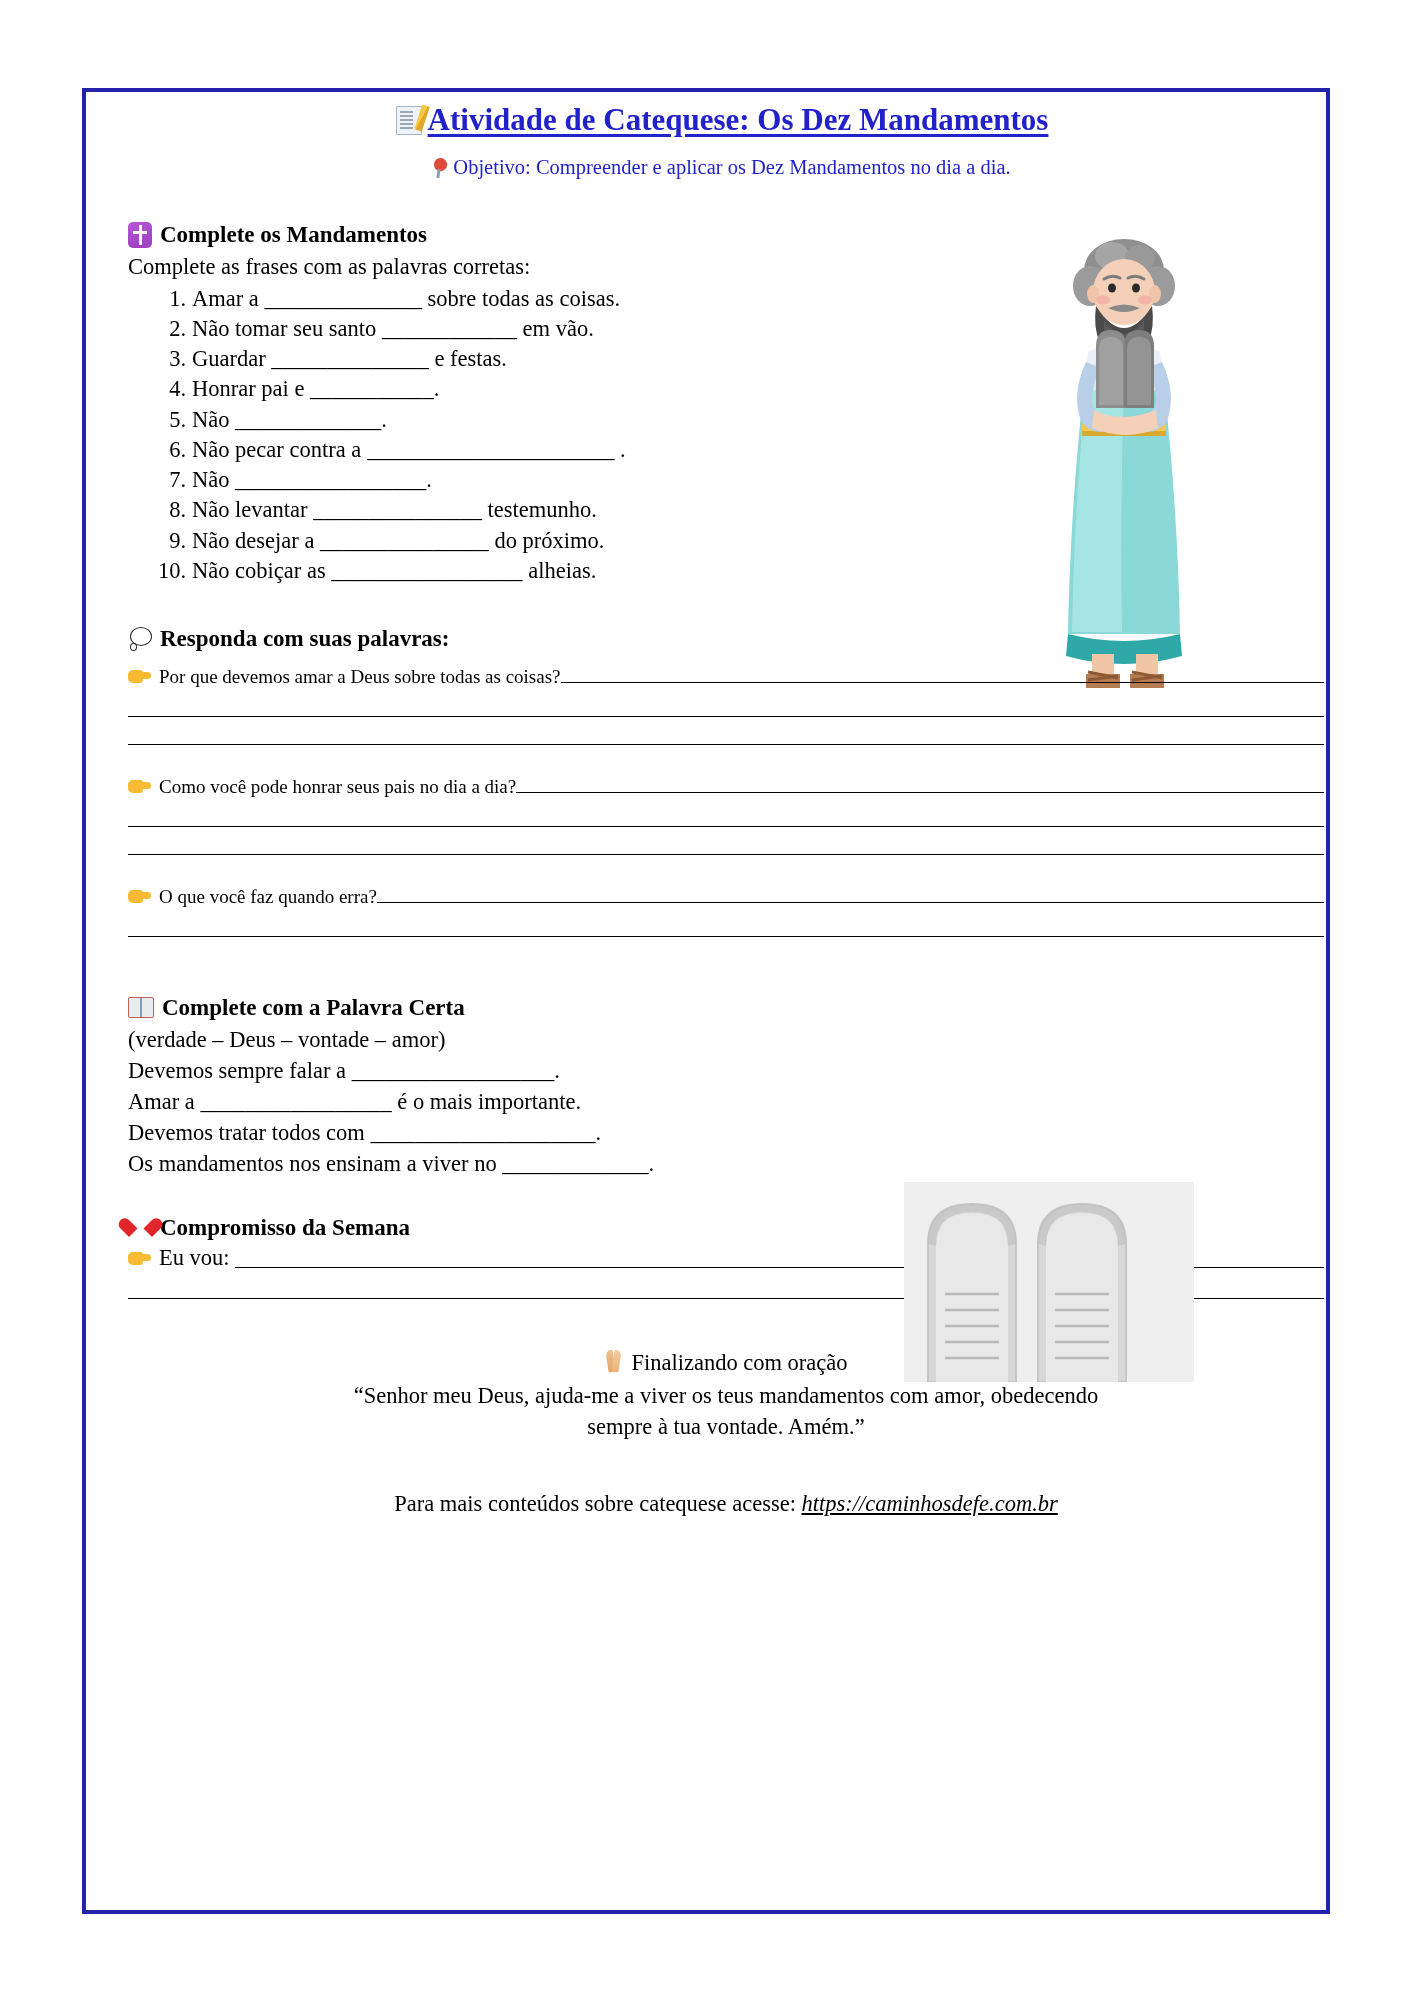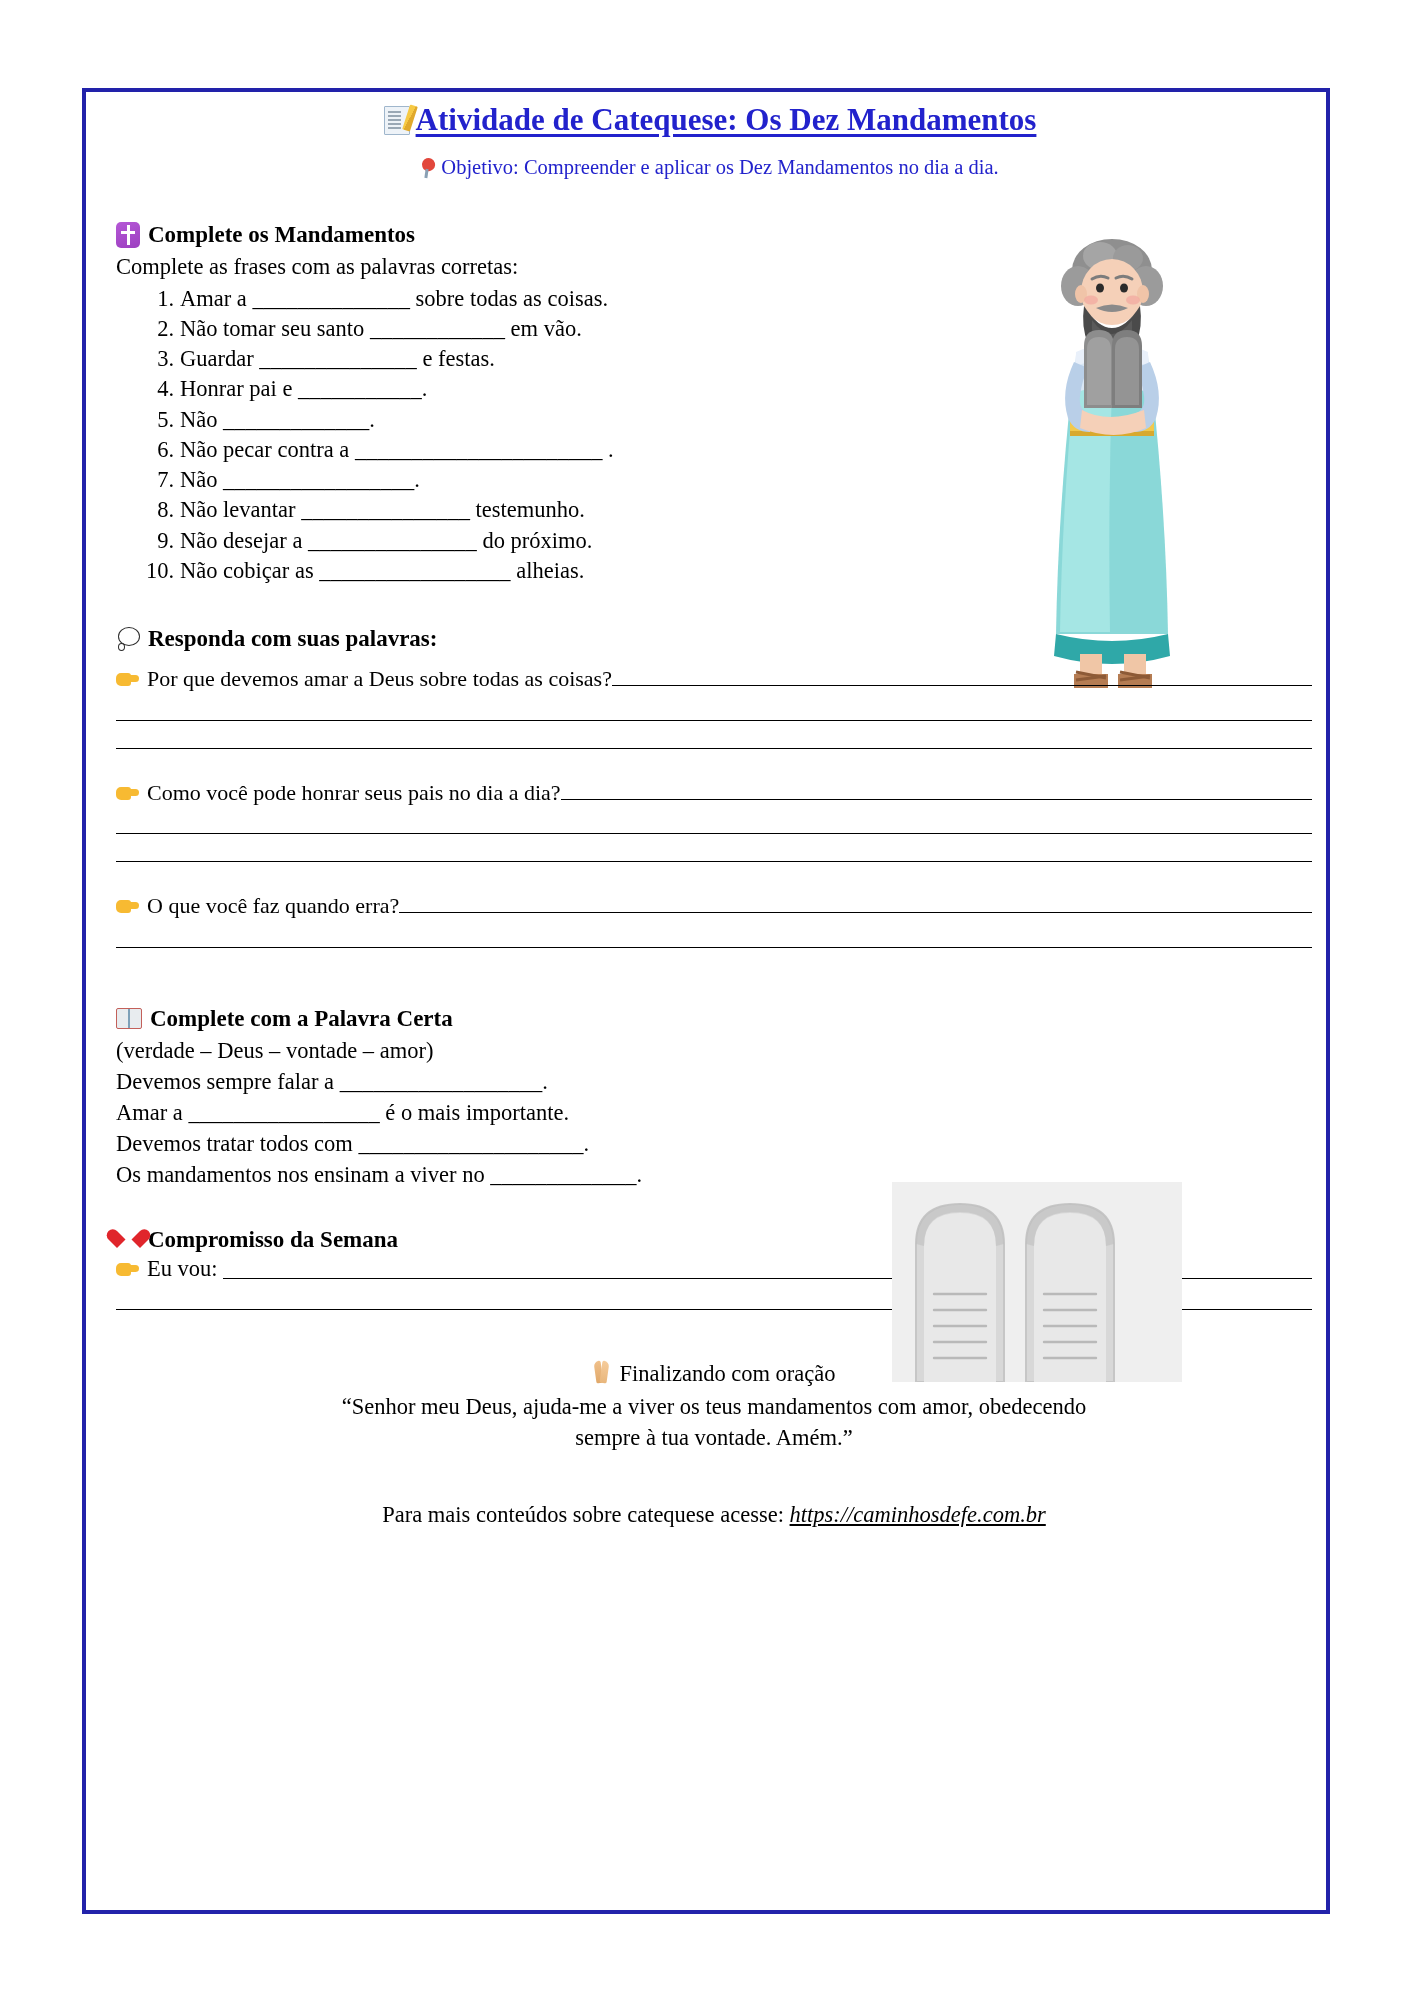--- a/index.html
+++ b/index.html
@@ -22,21 +22,21 @@
     left: 82px;
     top: 88px;
     width: 1248px;
     height: 1826px;
     border: 4px solid #2222aa;
     box-sizing: border-box;
     background: #ffffff;
   }
   .page-inner {
     position: absolute;
-    left: 4px; top: 0;
+    left: 16px; top: 0;
     width: 100%;
     height: 100%;
     padding: 0;
     box-sizing: border-box;
   }
 
   
   .doc-header {
     text-align: center;
     padding-top: 10px;
@@ -286,21 +286,21 @@
   ol.cmd-list > li::before {
     content: counter(cmd) ".";
     position: absolute;
     left: 0;
     width: 42px;
     text-align: right;
   }
 
   
   .qline {
-    font-size: 22px;
+    font-size: 19px;
     line-height: 1.25;
     display: flex;
     align-items: baseline;
     white-space: nowrap;
     margin-top: 14px;
   }
   .qline .q-txt { flex: 0 0 auto; }
   .qline .q-rule {
     flex: 1 1 auto;
     border-bottom: 1.6px solid #000;

